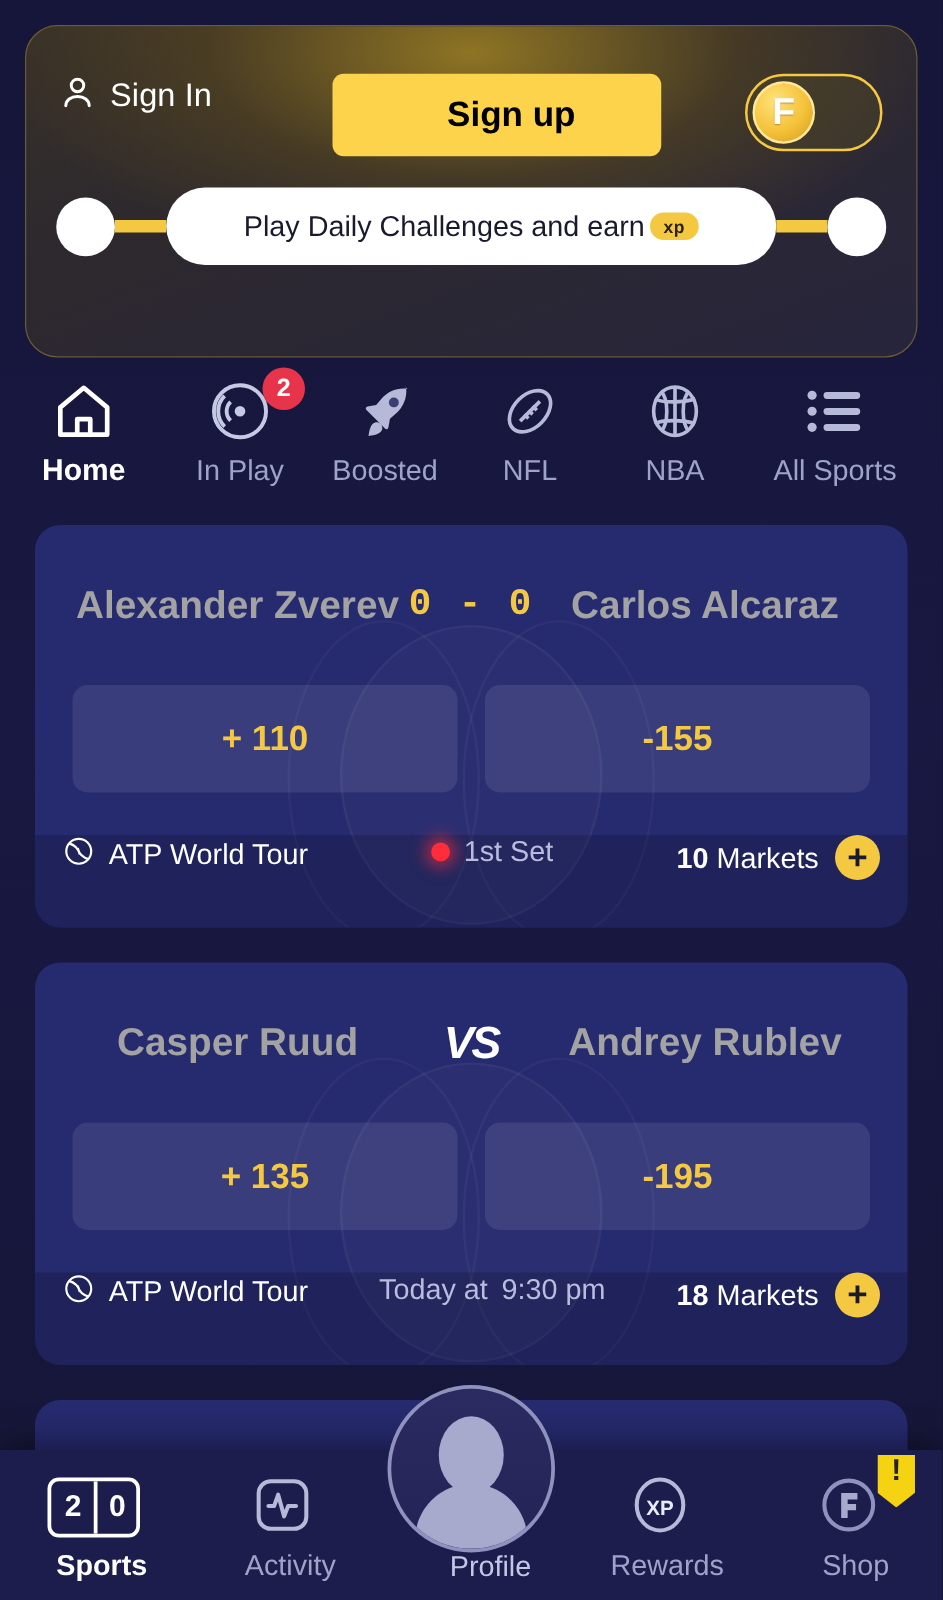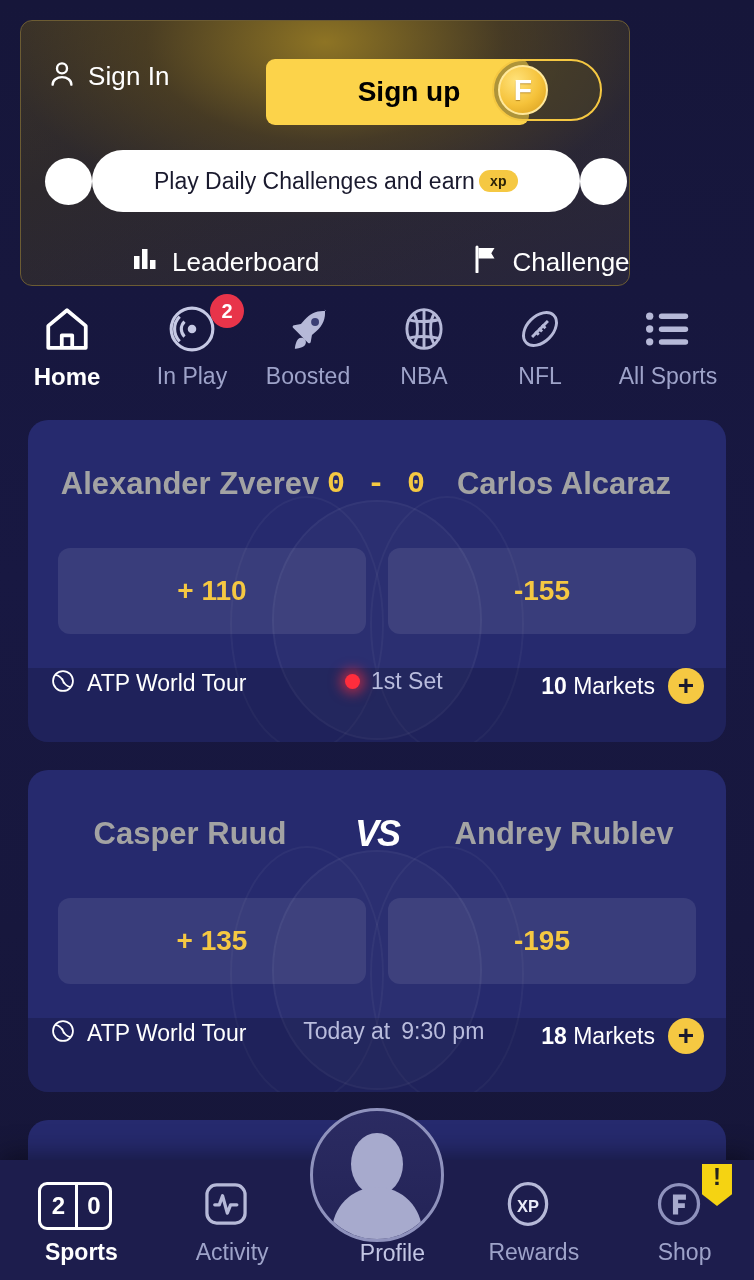--- a/index.html
+++ b/index.html
@@ -12,22 +12,22 @@
   #app {
     position: relative;
     width: 754px; height: 1280px;
     background: linear-gradient(180deg, #16163a 0%, #181842 45%, #161638 100%);
     overflow: hidden;
   }
 
   
   .promo {
     position: absolute; left: 20px; top: 20px;
-    width: 610px; height: 266px;
-    border-radius: 12px;
+    width: 714px; height: 266px;
+    border-radius: 26px;
     border: 1.5px solid #6c5c33;
     background:
       radial-gradient(ellipse 70% 90% at 50% 8%, #8e7424 0%, rgba(90,72,28,0.55) 42%, rgba(40,35,40,0.15) 75%),
       linear-gradient(160deg, #3b3329 0%, #2e2a2e 35%, #272540 100%);
     overflow: hidden;
   }
   .promo-top {
     position: absolute; left: 0; top: 0; width: 100%; height: 110px;
     display: flex; align-items: center;
   }
@@ -274,41 +274,20 @@
       <div class="pill-dot left"></div>
       <div class="pill-track"></div>
       <div class="pill-center">
         <span class="pill-text">Play Daily Challenges and earn</span>
         <span class="xp-badge">xp</span>
       </div>
       <div class="pill-track"></div>
       <div class="pill-dot right"></div>
     </div>
 
-    <div class="promo-links">
-      <div class="promo-link leaderboard">
-        <span>
-          <svg width="26" height="24" viewBox="0 0 26 24">
-            <rect x="1" y="9" width="5.5" height="13" fill="#ffffff"></rect>
-            <rect x="9" y="2" width="5.5" height="20" fill="#ffffff"></rect>
-            <rect x="17" y="13" width="5.5" height="9" fill="#ffffff"></rect>
-          </svg>
-        </span>
-        <span>Leaderboard</span>
-      </div>
-      <div class="promo-link challenges">
-        <span>
-          <svg width="25" height="28" viewBox="0 0 25 28">
-            <path d="M3 2v25" stroke="#ffffff" stroke-width="3" stroke-linecap="round"></path>
-            <path d="M4.5 3h16l-3.2 5.2 3.2 5.2h-16z" fill="#ffffff"></path>
-          </svg>
-        </span>
-        <span>Challenges</span>
-      </div>
-    </div>
   </div>
 
   <div class="sportsnav">
 
     <div class="navitem active" style="width:134px">
       <span class="ico">
         <svg width="52" height="50" viewBox="0 0 24 24" fill="none" stroke="#ffffff" stroke-width="1.8" stroke-linejoin="round">
           <path d="M3 10.5 12 3l9 7.5V21H3z"></path>
           <path d="M9.5 21v-6h5v6"></path>
         </svg>
@@ -330,43 +309,43 @@
 
     <div class="navitem" style="width:116px">
       <span class="ico">
         <svg width="52" height="50" viewBox="0 0 24 24" fill="#b6b9d8">
           <path d="M20.6 3.4c-4 -.5 -7.6 1.1 -10.1 4l-1.9 2.2 -3.3 .6c-.6 .1 -.9 .8 -.5 1.2l2.2 2.2 2.9 2.9 2.2 2.2c.4 .4 1.1 .1 1.2-.5l.6-3.3 2.2-1.9c2.9-2.5 4.5-6.1 4-10.1 -.02-.2-.2-.4-.5-.5z"></path>
           <circle cx="15.4" cy="8.6" r="1.9" fill="#3a3e74"></circle>
           <path d="M7.3 16.8c-1.4 1.4-1.6 4.7-1.6 4.7s3.3-.2 4.7-1.6c.8-.8.8-2.2 0-3.1 -.9-.8-2.3-.8-3.1 0z"></path>
         </svg>
       </span>
       <span class="lbl">Boosted</span>
+    </div>
+
+    <div class="navitem" style="width:116px">
+      <span class="ico">
+        <svg width="52" height="50" viewBox="0 0 24 24" fill="none" stroke="#b6b9d8" stroke-width="1.4">
+          <ellipse cx="12" cy="12" rx="6.2" ry="9.3" transform="rotate(45 12 12)"></ellipse>
+          <path d="M8.2 15.8 15.8 8.2"></path>
+          <path d="M9.8 13.2l1.6 1.6M11.4 11.6l1.6 1.6M13 10l1.6 1.6"></path>
+        </svg>
+      </span>
+      <span class="lbl">NFL</span>
     </div>
 
     <div class="navitem" style="width:116px">
       <span class="ico">
         <svg width="52" height="50" viewBox="0 0 24 24" fill="none" stroke="#b6b9d8" stroke-width="1.4">
           <ellipse cx="12" cy="12" rx="8.2" ry="9.3"></ellipse>
           <path d="M12 2.7v18.6"></path>
           <path d="M4.2 7.2c2.6 1.6 11 1.6 15.6 0M4.2 16.8c2.6-1.6 11-1.6 15.6 0"></path>
           <path d="M6.6 4.2c3 3 3 12.6 0 15.6M17.4 4.2c-3 3-3 12.6 0 15.6"></path>
         </svg>
       </span>
       <span class="lbl">NBA</span>
-    </div>
-
-    <div class="navitem" style="width:116px">
-      <span class="ico">
-        <svg width="52" height="50" viewBox="0 0 24 24" fill="none" stroke="#b6b9d8" stroke-width="1.4">
-          <ellipse cx="12" cy="12" rx="6.2" ry="9.3" transform="rotate(45 12 12)"></ellipse>
-          <path d="M8.2 15.8 15.8 8.2"></path>
-          <path d="M9.8 13.2l1.6 1.6M11.4 11.6l1.6 1.6M13 10l1.6 1.6"></path>
-        </svg>
-      </span>
-      <span class="lbl">NFL</span>
     </div>
 
     <div class="navitem" style="width:140px">
       <span class="ico">
         <svg width="48" height="44" viewBox="0 0 26 24">
           <circle cx="3" cy="5" r="2" fill="#b6b9d8"></circle>
             <rect x="8" y="3.6" width="16" height="3" rx="1.5" fill="#b6b9d8"></rect>
           <circle cx="3" cy="12" r="2" fill="#b6b9d8"></circle>
             <rect x="8" y="10.6" width="16" height="3" rx="1.5" fill="#b6b9d8"></rect>
           <circle cx="3" cy="19" r="2" fill="#b6b9d8"></circle>

